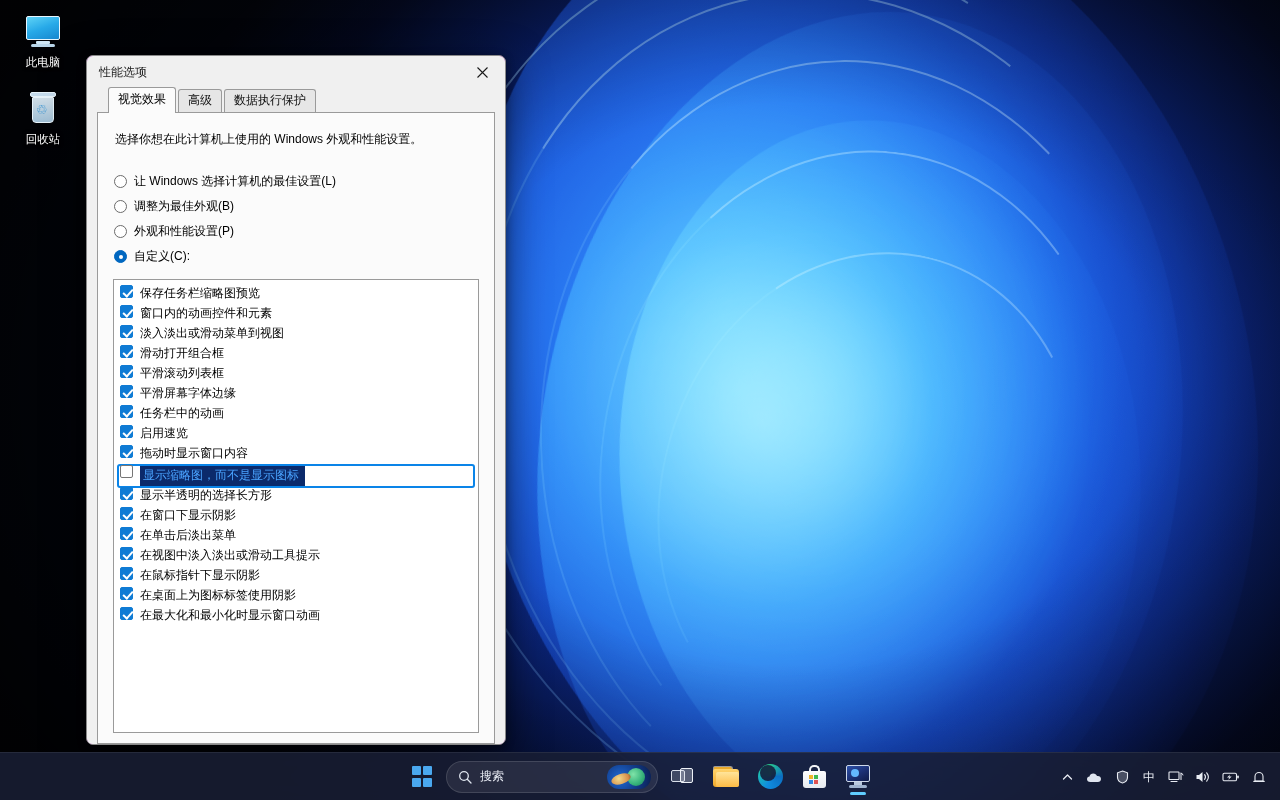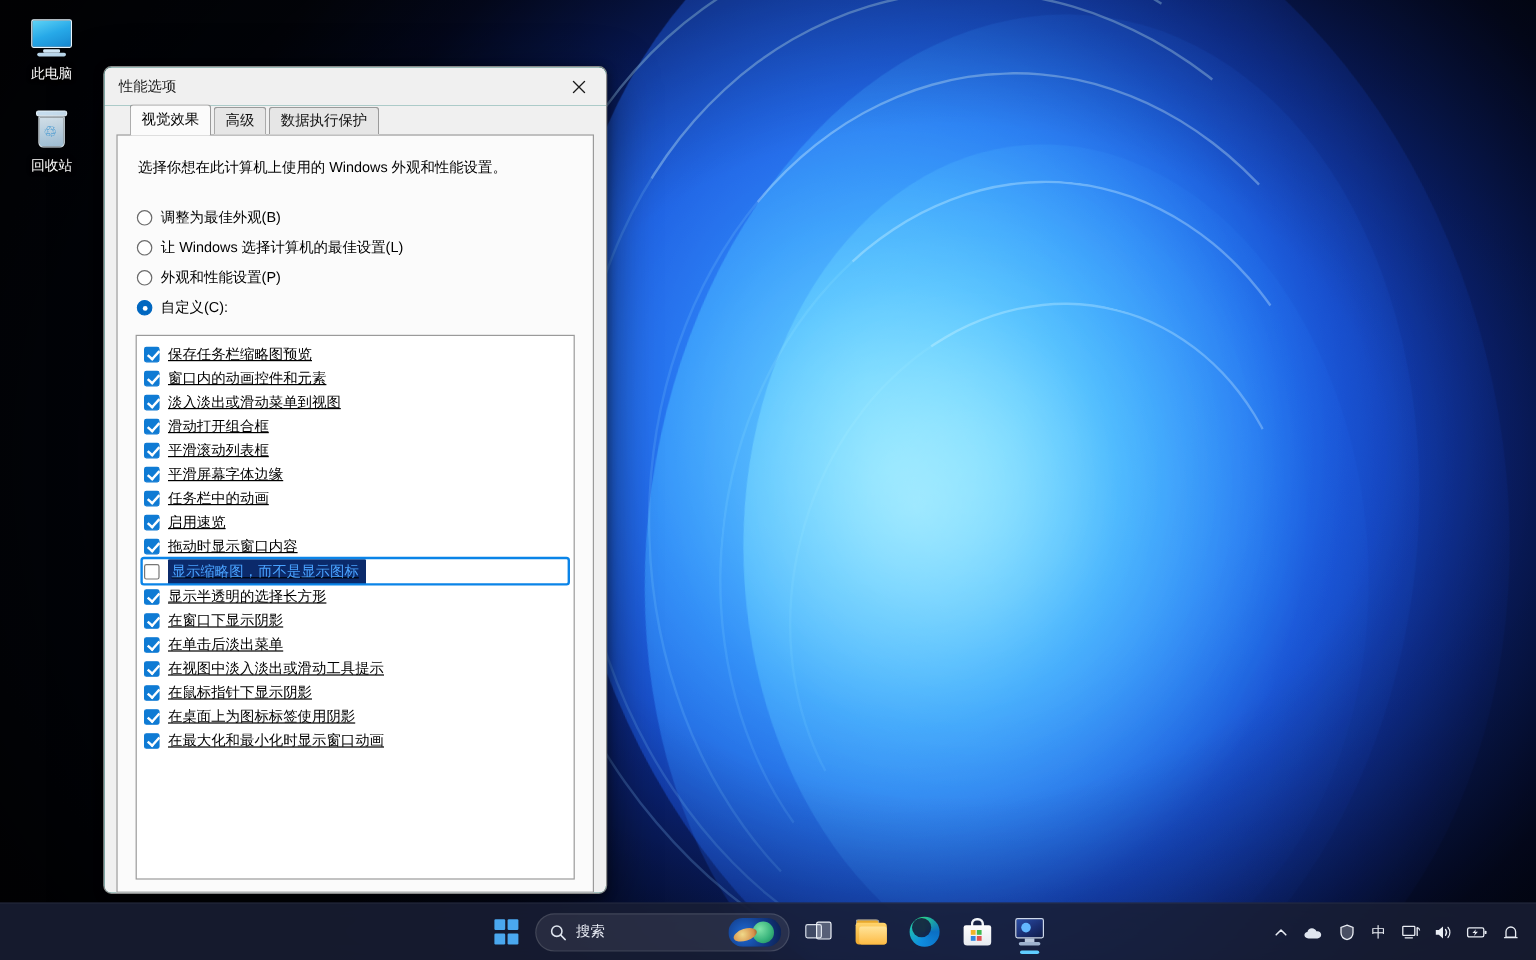--- a/index.html
+++ b/index.html
@@ -139,21 +139,21 @@
   .ic-bin .rec {
     position: absolute; left: 7px; top: 11px;
     font-size: 13px; color: #2f8fd0; line-height: 1;
   }
 
   
   #perf-dialog {
     position: absolute;
     left: 86px; top: 55px;
     width: 420px; height: 690px;
-    background: #0f766e;
+    background: #f0abfc;
     border: 1px solid #8a8a8a;
     border-radius: 7px;
     box-shadow: 0 12px 40px rgba(0,0,0,0.55), 0 2px 8px rgba(0,0,0,0.4);
     display: flex; flex-direction: column;
     z-index: 20;
     overflow: hidden;
   }
   .titlebar {
     height: 32px;
     background: #f0f0f0;
@@ -259,26 +259,25 @@
   .list-box {
     margin: 9px 2px 0 2px;
     flex: 1;
     border: 1px solid #9a9a9a;
     background: #ffffff;
     padding: 5px 2px 5px 2px;
     overflow: hidden;
     position: relative;
   }
   .chk-row {
-    display: flex; align-items: center;
+    display: flex; 
     height: 20px;
     padding-left: 4px;
     cursor: default;
     position: relative;
-    text-decoration: underline;
   }
   .chk {
     width: 13px; height: 13px;
     border: 1px solid #767676;
     background: #fff;
     border-radius: 2px;
     margin-right: 7px;
     flex: none;
     position: relative;
   }
@@ -540,26 +539,26 @@
       </div>
 
       <div class="tabpage">
 
         <div class="desc">选择你想在此计算机上使用的 Windows 外观和性能设置。</div>
 
         <div class="radio-group">
 
           <div class="radio-row">
             <span class="radio"></span>
-            <span class="radio-label">调整为最佳外观(B)</span>
+            <span class="radio-label">让 Windows 选择计算机的最佳设置(L)</span>
           </div>
 
           <div class="radio-row">
             <span class="radio"></span>
-            <span class="radio-label">让 Windows 选择计算机的最佳设置(L)</span>
+            <span class="radio-label">调整为最佳外观(B)</span>
           </div>
 
           <div class="radio-row">
             <span class="radio"></span>
             <span class="radio-label">外观和性能设置(P)</span>
           </div>
 
           <div class="radio-row">
             <span class="radio checked"></span>
             <span class="radio-label">自定义(C):</span>

